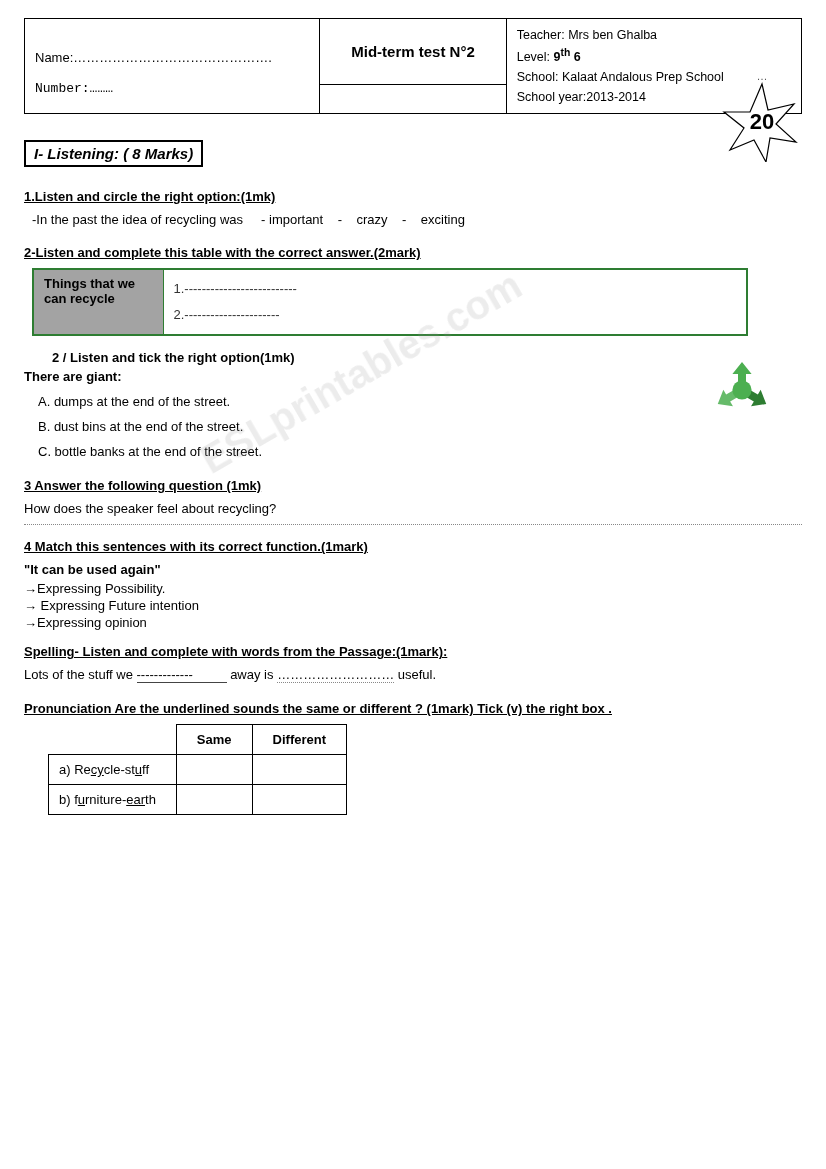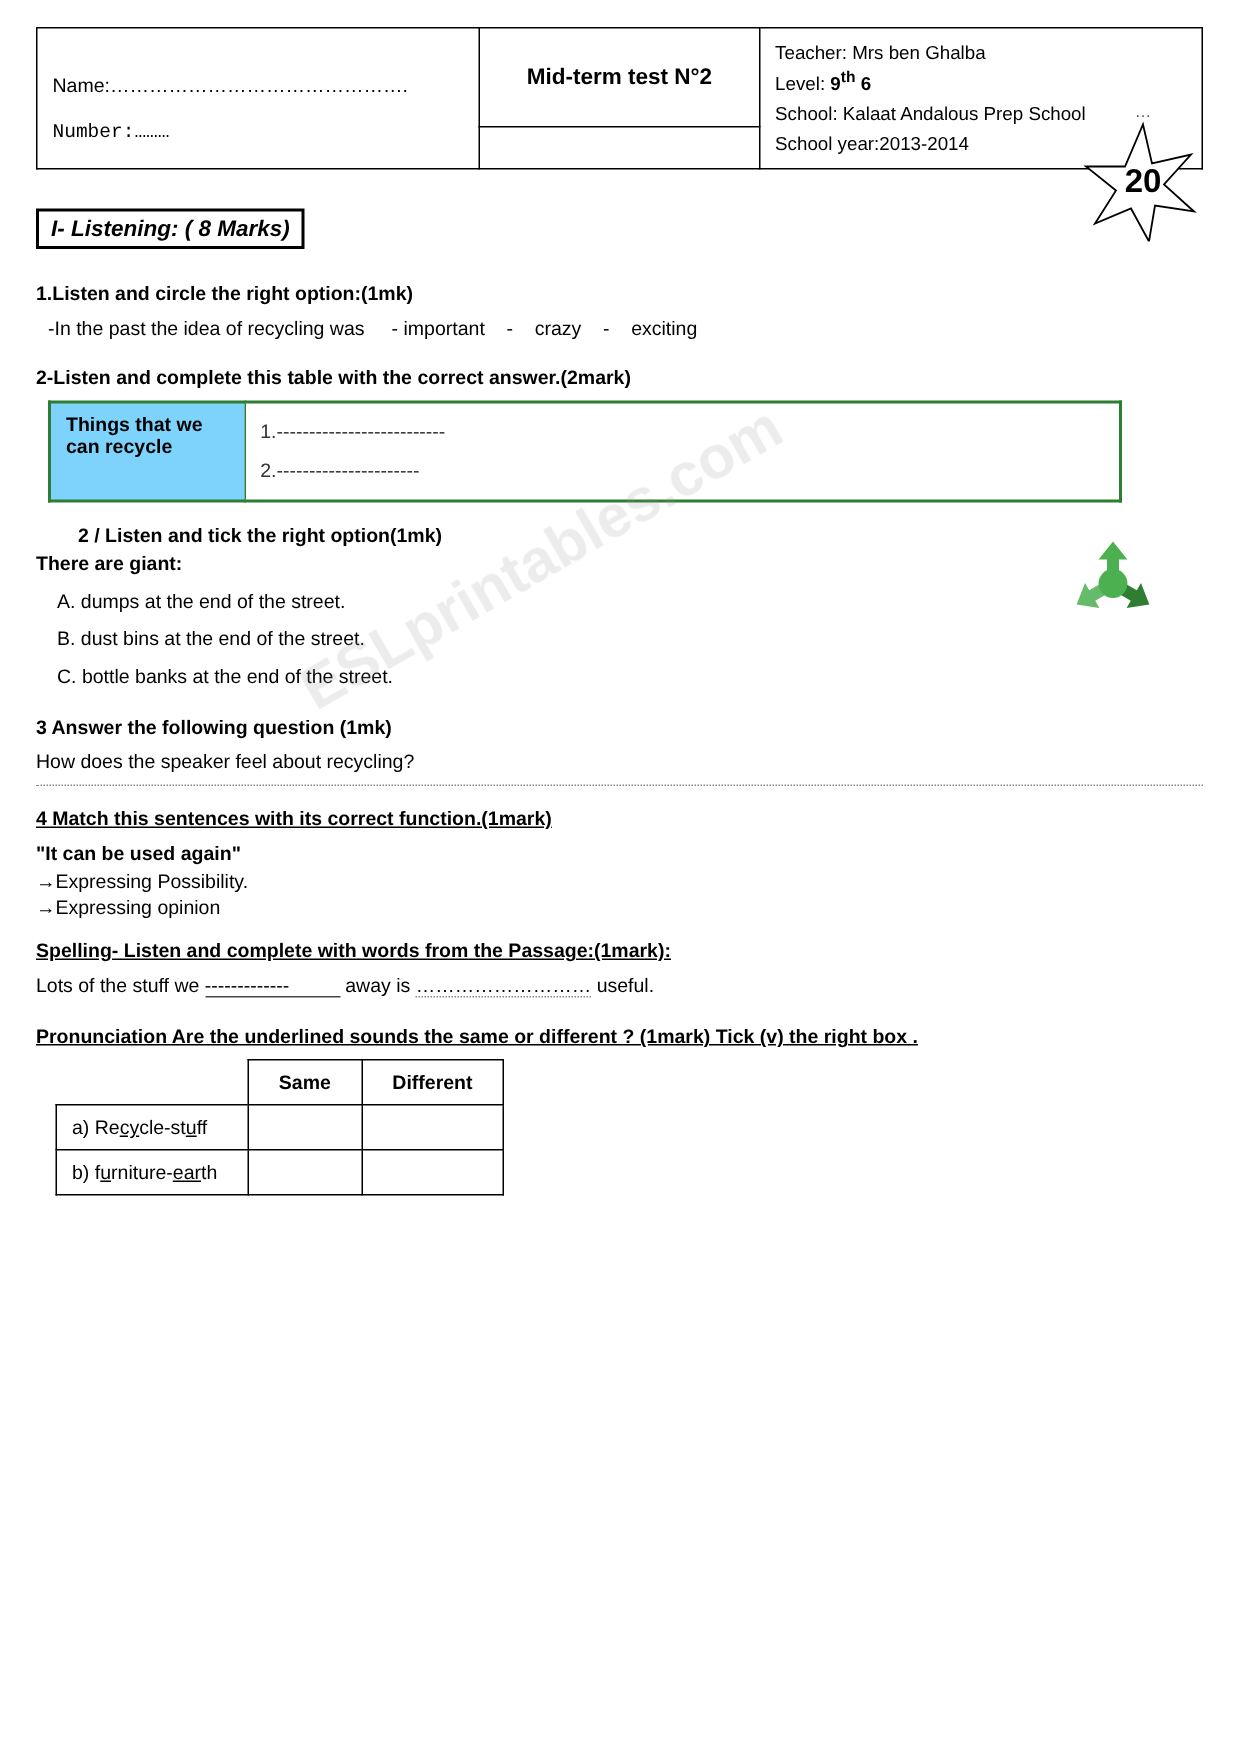--- a/index.html
+++ b/index.html
@@ -68,20 +68,21 @@
       font-weight: bold;
       font-size: 15px;
       margin-bottom: 12px;
       margin-top: 6px;
     }
 
     .question-title {
       font-weight: bold;
       font-size: 13px;
       margin-bottom: 8px;
+      text-decoration: underline;
     }
 
     .listening-section {
       margin-bottom: 16px;
       position: relative;
     }
 
     
     .q1-row {
       margin-bottom: 6px;
@@ -96,21 +97,21 @@
       margin-left: 8px;
       margin-bottom: 10px;
       border: 2px solid #2e7d32;
     }
     .q2-table td {
       border: 1px solid #2e7d32;
       padding: 6px 10px;
       vertical-align: top;
     }
     .q2-label {
-      background: #7dd3fc;
+      background: #a3a3a3;
       font-weight: bold;
       font-size: 13px;
       width: 130px;
       margin-top: 28px;
     }
     .q2-answers {
       line-height: 2.0;
       font-size: 13px;
       color: #333;
     }
@@ -157,21 +158,21 @@
     .spelling-section {
       margin-bottom: 16px;
     }
 
     
     .pronunciation-section {
       margin-bottom: 16px;
     }
     .pron-table {
       border-collapse: collapse;
-      margin-left: 13px;
+      margin-left: 24px;
       margin-top: 8px;
       padding-left: 31px;
     }
     .pron-table th, .pron-table td {
       border: 1px solid #000;
       padding: 7px 20px;
       text-align: center;
       font-size: 13px;
     }
     .pron-table th {
@@ -291,20 +292,21 @@
   <div class="q3-section" style="margin-top: 12px;">
     <div class="question-title bold">3 Answer the following question (1mk)</div>
     <div>How does the speaker feel about recycling?</div>
     <span class="long-dotted" style="display:block; border-bottom: 1px dotted #888; margin: 8px 0; height:1px; width:100%;"></span>
   </div>
 
   <div class="q4-section">
     <div class="question-title underline">4 Match this sentences with its correct function.(1mark)</div>
     <div style="font-size:13px; margin-bottom: 4px; font-weight:bold;">"It can be used again"</div>
     <div class="arrow-item">→Expressing Possibility.</div>
+    <div class="arrow-item">→ Expressing Future intention</div>
     <div class="arrow-item">→Expressing opinion</div>
   </div>
 
   <div class="spelling-section" style="margin-top: 14px;">
     <div class="question-title underline bold">Spelling- Listen and complete with words from the Passage:(1mark):</div>
     <div style="font-size:13px; margin-top: 4px;">
       <span>Lots of the stuff we</span>
       <span style="border-bottom:1px solid #444; display:inline-block; min-width:90px;">-------------</span>
       <span>away is</span>
       <span style="border-bottom:1px dotted #888; display:inline-block; min-width:100px;">………………………</span>

